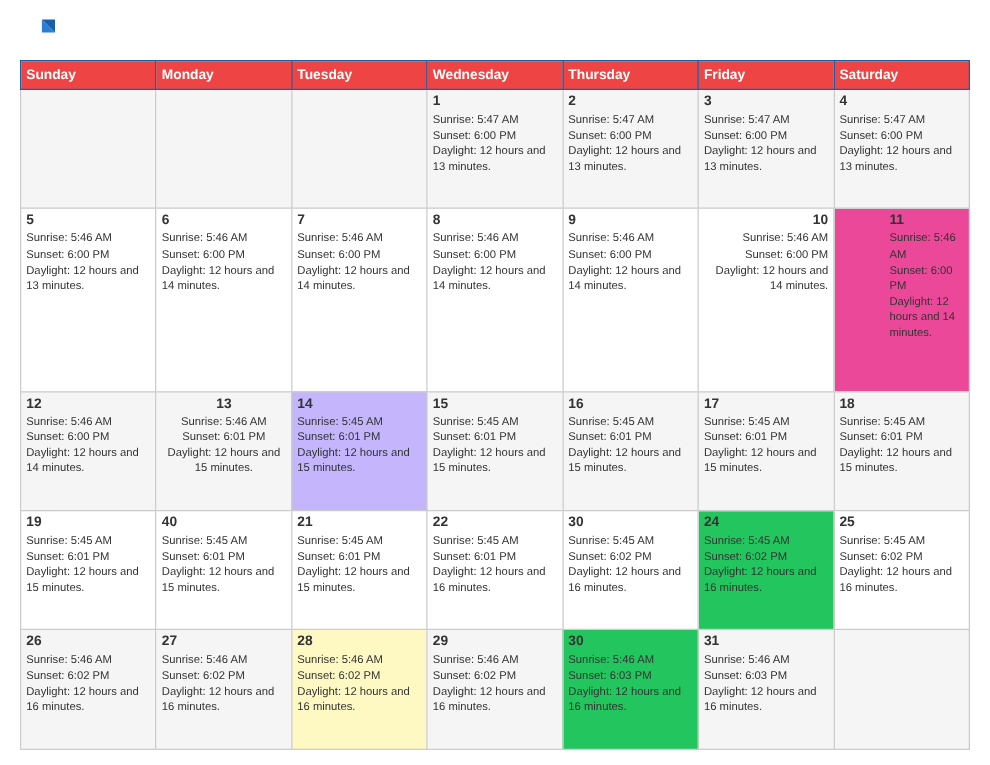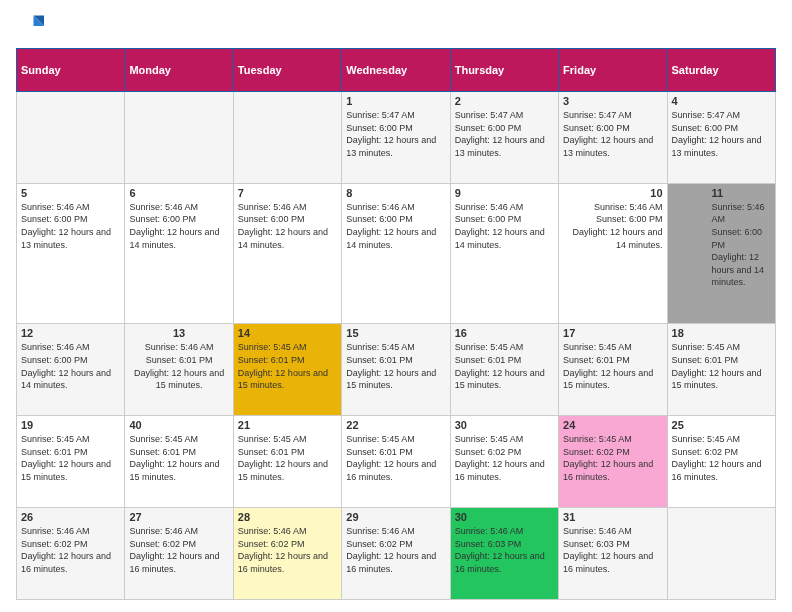--- a/index.html
+++ b/index.html
@@ -61,25 +61,25 @@
       color: #333;
     }
     .calendar {
       flex: 1;
       border: 1px solid #ccc;
       border-collapse: collapse;
       width: 100%;
       table-layout: fixed;
     }
     .calendar th {
-      background: #be185d;
+      background: #ef4444;
       color: #fff;
       font-size: 11px;
       font-weight: bold;
-      padding: 15px 4px;
+      padding: 5px 4px;
       text-align: left;
       border: 1px solid #1a5fa8;
     }
     .calendar td {
       border: 1px solid #ccc;
       vertical-align: top;
       padding: 3px 4px;
       font-size: 9.5px;
       color: #333;
       background: #fff;
@@ -198,41 +198,41 @@
         <div class="day-info">
           Sunrise: 5:46 AM<br>Sunset: 6:00 PM<br>Daylight: 12 hours and 14 minutes.
         </div>
           </td>
           <td style="background: rgb(255, 255, 255); text-align: right;">
             <span class="day-num">10</span>
         <div class="day-info">
           Sunrise: 5:46 AM<br>Sunset: 6:00 PM<br>Daylight: 12 hours and 14 minutes.
         </div>
           </td>
-          <td style="background: #a3a3a3; padding-left: 44px;">
+          <td style="background: #ec4899; padding-left: 44px;">
             <span class="day-num">11</span>
         <div class="day-info">
           Sunrise: 5:46 AM<br>Sunset: 6:00 PM<br>Daylight: 12 hours and 14 minutes.
         </div>
           </td>
         </tr>
         <tr>
           <td style="background: rgb(245, 245, 245);">
             <span class="day-num">12</span>
         <div class="day-info">
           Sunrise: 5:46 AM<br>Sunset: 6:00 PM<br>Daylight: 12 hours and 14 minutes.
         </div>
           </td>
           <td style="background: rgb(245, 245, 245); text-align: center;">
             <span class="day-num">13</span>
         <div class="day-info">
           Sunrise: 5:46 AM<br>Sunset: 6:01 PM<br>Daylight: 12 hours and 15 minutes.
         </div>
           </td>
-          <td style="background: #eab308;">
+          <td style="background: #c4b5fd;">
             <span class="day-num">14</span>
         <div class="day-info">
           Sunrise: 5:45 AM<br>Sunset: 6:01 PM<br>Daylight: 12 hours and 15 minutes.
         </div>
           </td>
           <td style="background: rgb(245, 245, 245);">
             <span class="day-num">15</span>
         <div class="day-info">
           Sunrise: 5:45 AM<br>Sunset: 6:01 PM<br>Daylight: 12 hours and 15 minutes.
         </div>
@@ -280,21 +280,21 @@
         <div class="day-info">
           Sunrise: 5:45 AM<br>Sunset: 6:01 PM<br>Daylight: 12 hours and 16 minutes.
         </div>
           </td>
           <td style="background: rgb(255, 255, 255);">
             <span class="day-num">30</span>
         <div class="day-info">
           Sunrise: 5:45 AM<br>Sunset: 6:02 PM<br>Daylight: 12 hours and 16 minutes.
         </div>
           </td>
-          <td style="background: #f9a8d4; margin-left: 12px;">
+          <td style="background: #22c55e; margin-left: 12px;">
             <span class="day-num">24</span>
         <div class="day-info">
           Sunrise: 5:45 AM<br>Sunset: 6:02 PM<br>Daylight: 12 hours and 16 minutes.
         </div>
           </td>
           <td style="background: rgb(255, 255, 255);">
             <span class="day-num">25</span>
         <div class="day-info">
           Sunrise: 5:45 AM<br>Sunset: 6:02 PM<br>Daylight: 12 hours and 16 minutes.
         </div>

